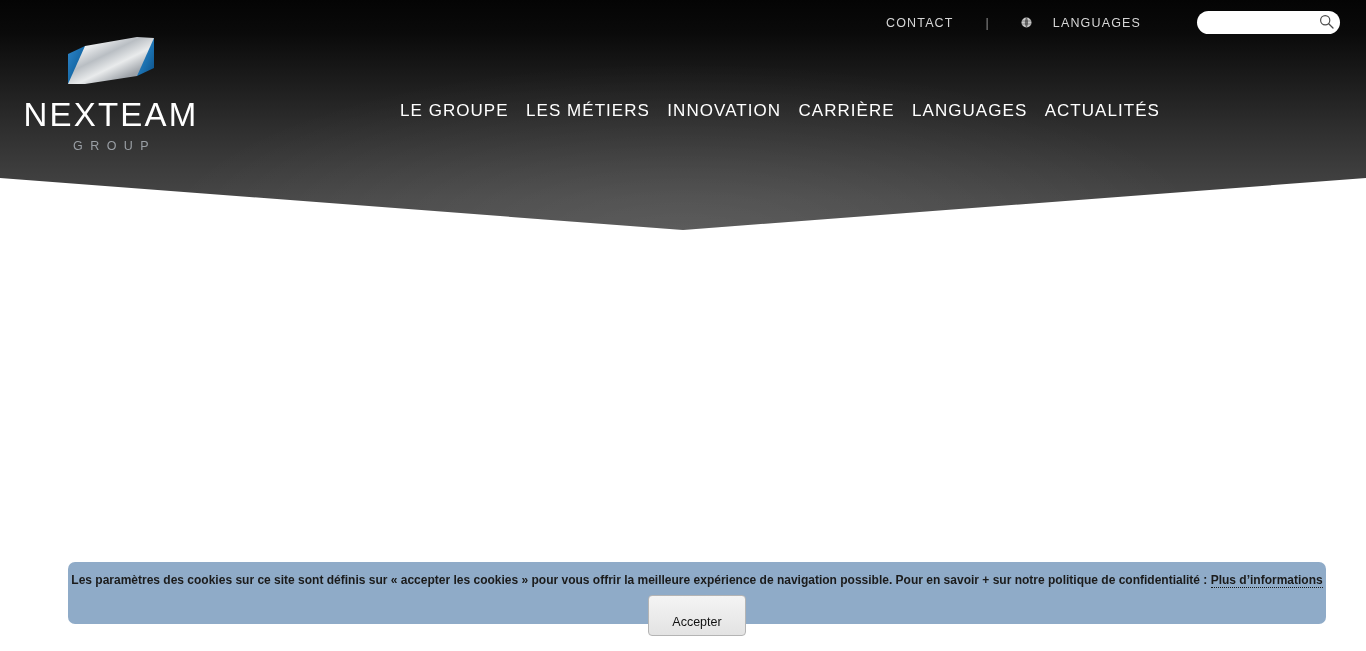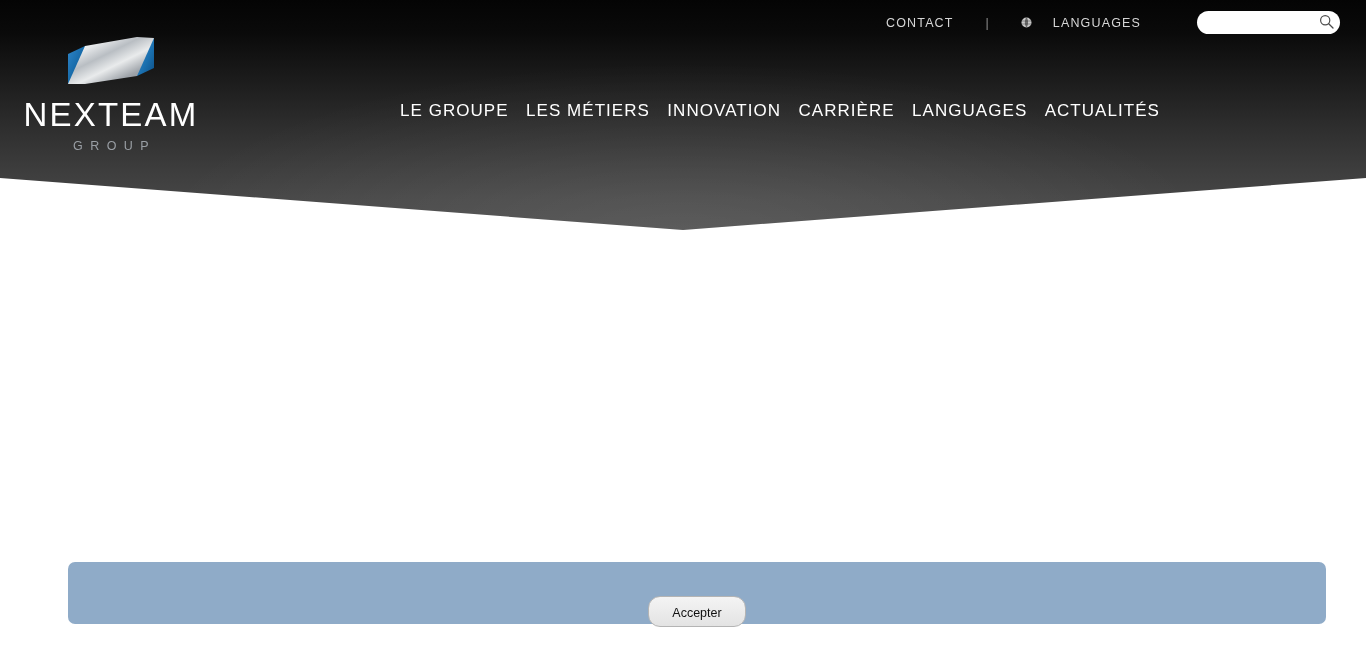--- a/index.html
+++ b/index.html
@@ -205,26 +205,26 @@
   }
   .cookie-link {
     color: #1b1b1b;
     font-weight: bold;
     text-decoration: none;
     border-bottom: 1px dotted #1b1b1b;
     cursor: pointer;
   }
   .cookie-accept {
     display: inline-block;
-    margin-top: 24px;
+    margin-top: 7px;
     min-width: 98px;
-    padding: 9px 16px 4px 16px;
+    padding: 19px 16px 4px 16px;
     background: linear-gradient(to bottom, #f4f4f4 0%, #e3e3e3 100%);
     border: 1px solid #b4b4b4;
-    border-radius: 12px;
+    border-radius: 4px;
     color: #111111;
     font-size: 12.5px;
     font-family: "Liberation Sans", sans-serif;
     cursor: pointer;
     line-height: 1.25;
   }
 </style>
 </head>
 <body>
 
@@ -302,16 +302,19 @@
   <nav class="mainnav">
     <a class="nav-item" href="#">LE GROUPE</a>
     <a class="nav-item" href="#">LES MÉTIERS</a>
     <a class="nav-item" href="#">INNOVATION</a>
     <a class="nav-item" href="#">CARRIÈRE</a>
     <a class="nav-item" href="#">LANGUAGES</a>
     <a class="nav-item" href="#">ACTUALITÉS</a>
   </nav>
 
   <div class="cookie-banner">
+    <span class="cookie-text">
+      <span>Les paramètres des cookies sur ce site sont définis sur « accepter les cookies » pour vous offrir la meilleure expérience de navigation possible. Pour en savoir + sur notre politique de confidentialité : </span><a class="cookie-link" href="#">Plus d’informations</a>
+    </span>
     <button class="cookie-accept">Accepter</button>
   </div>
 
 </div>
 
 </body></html>

